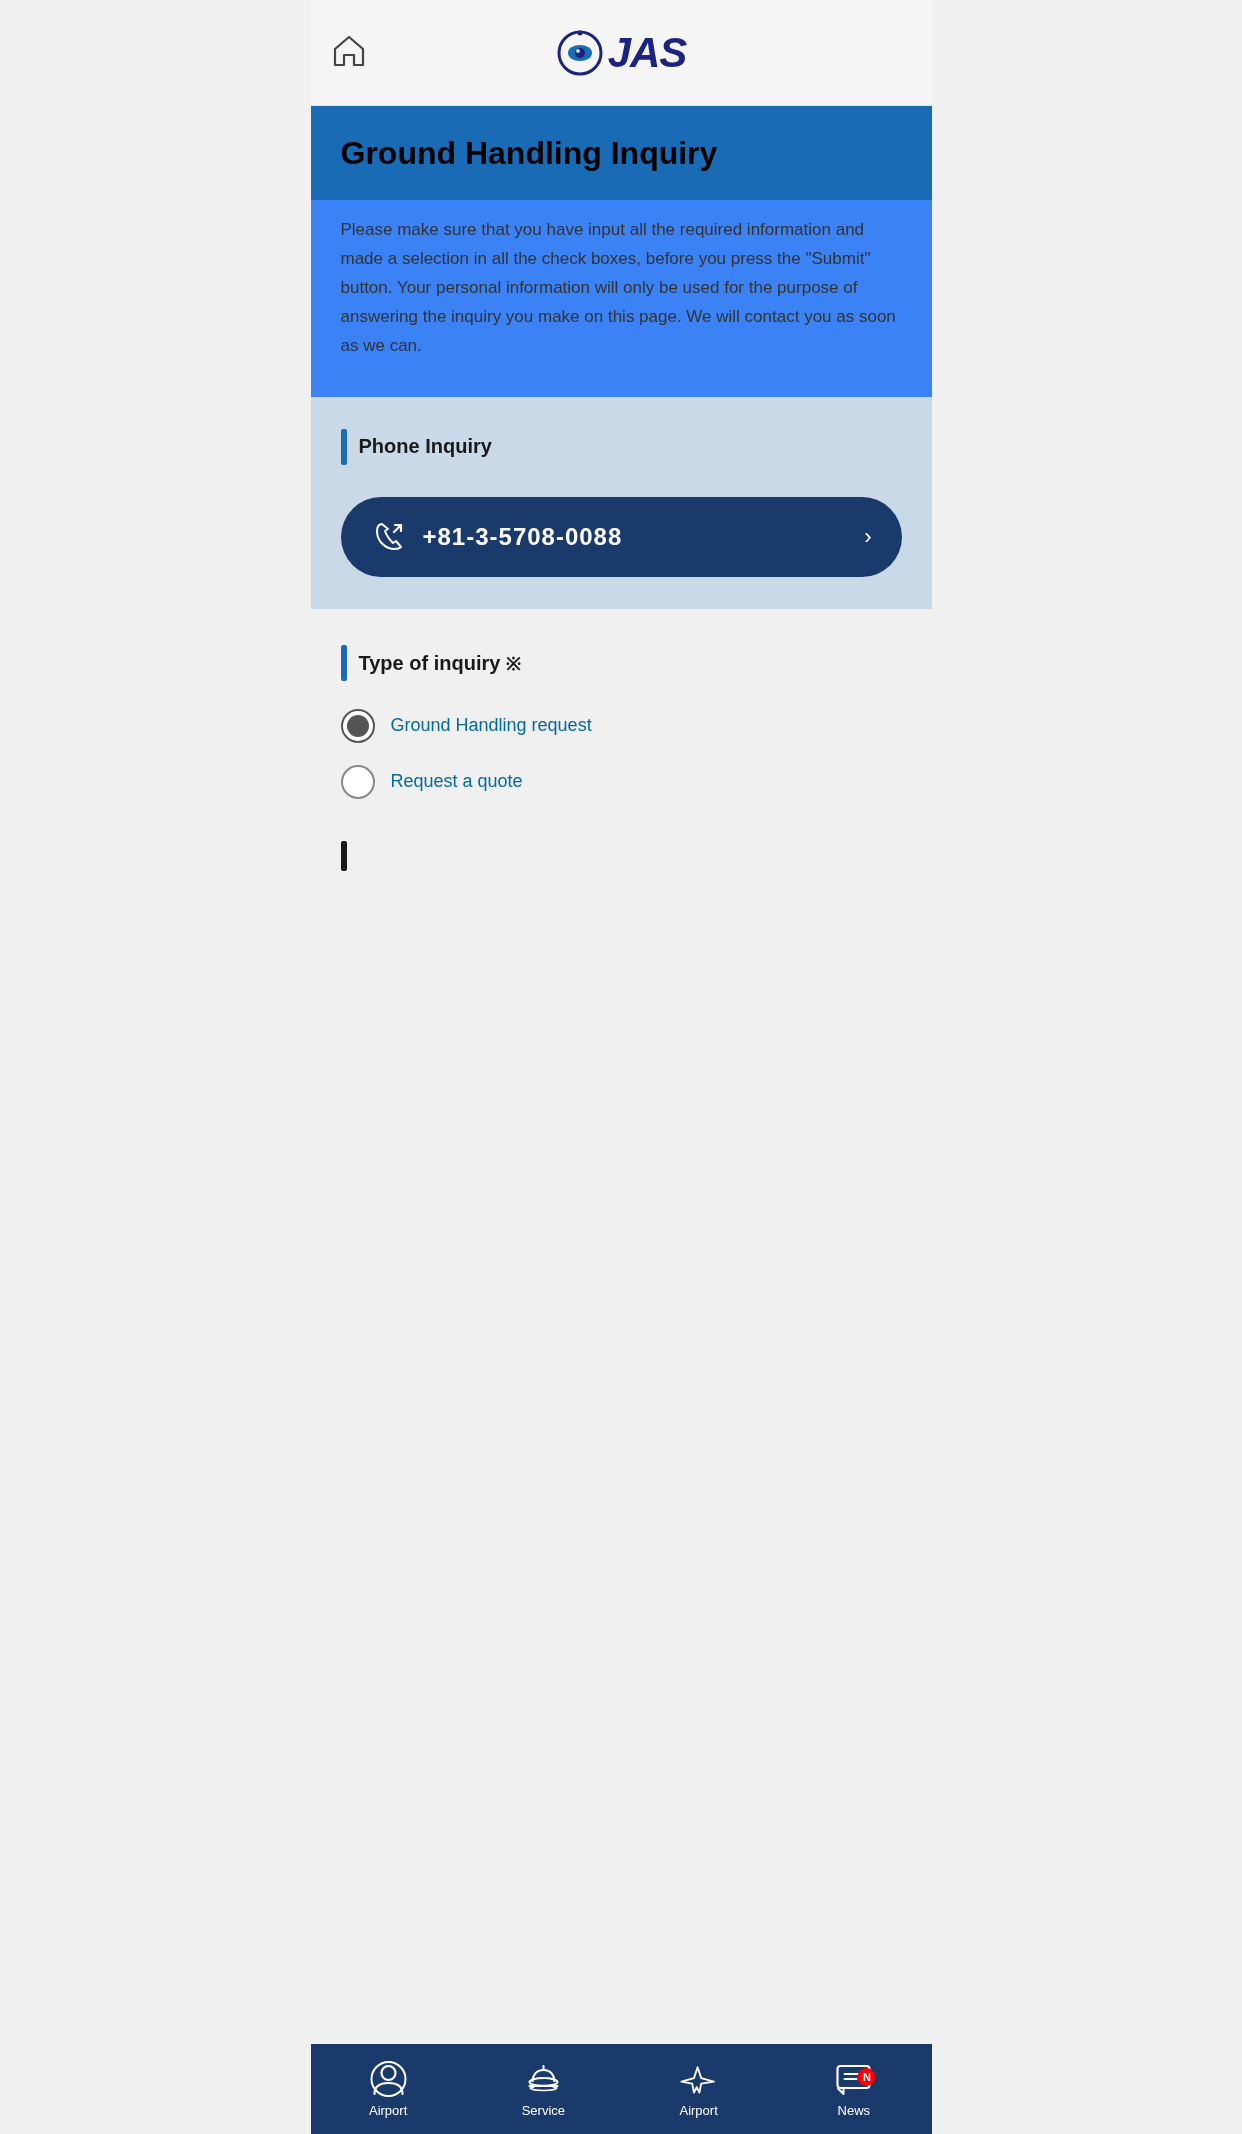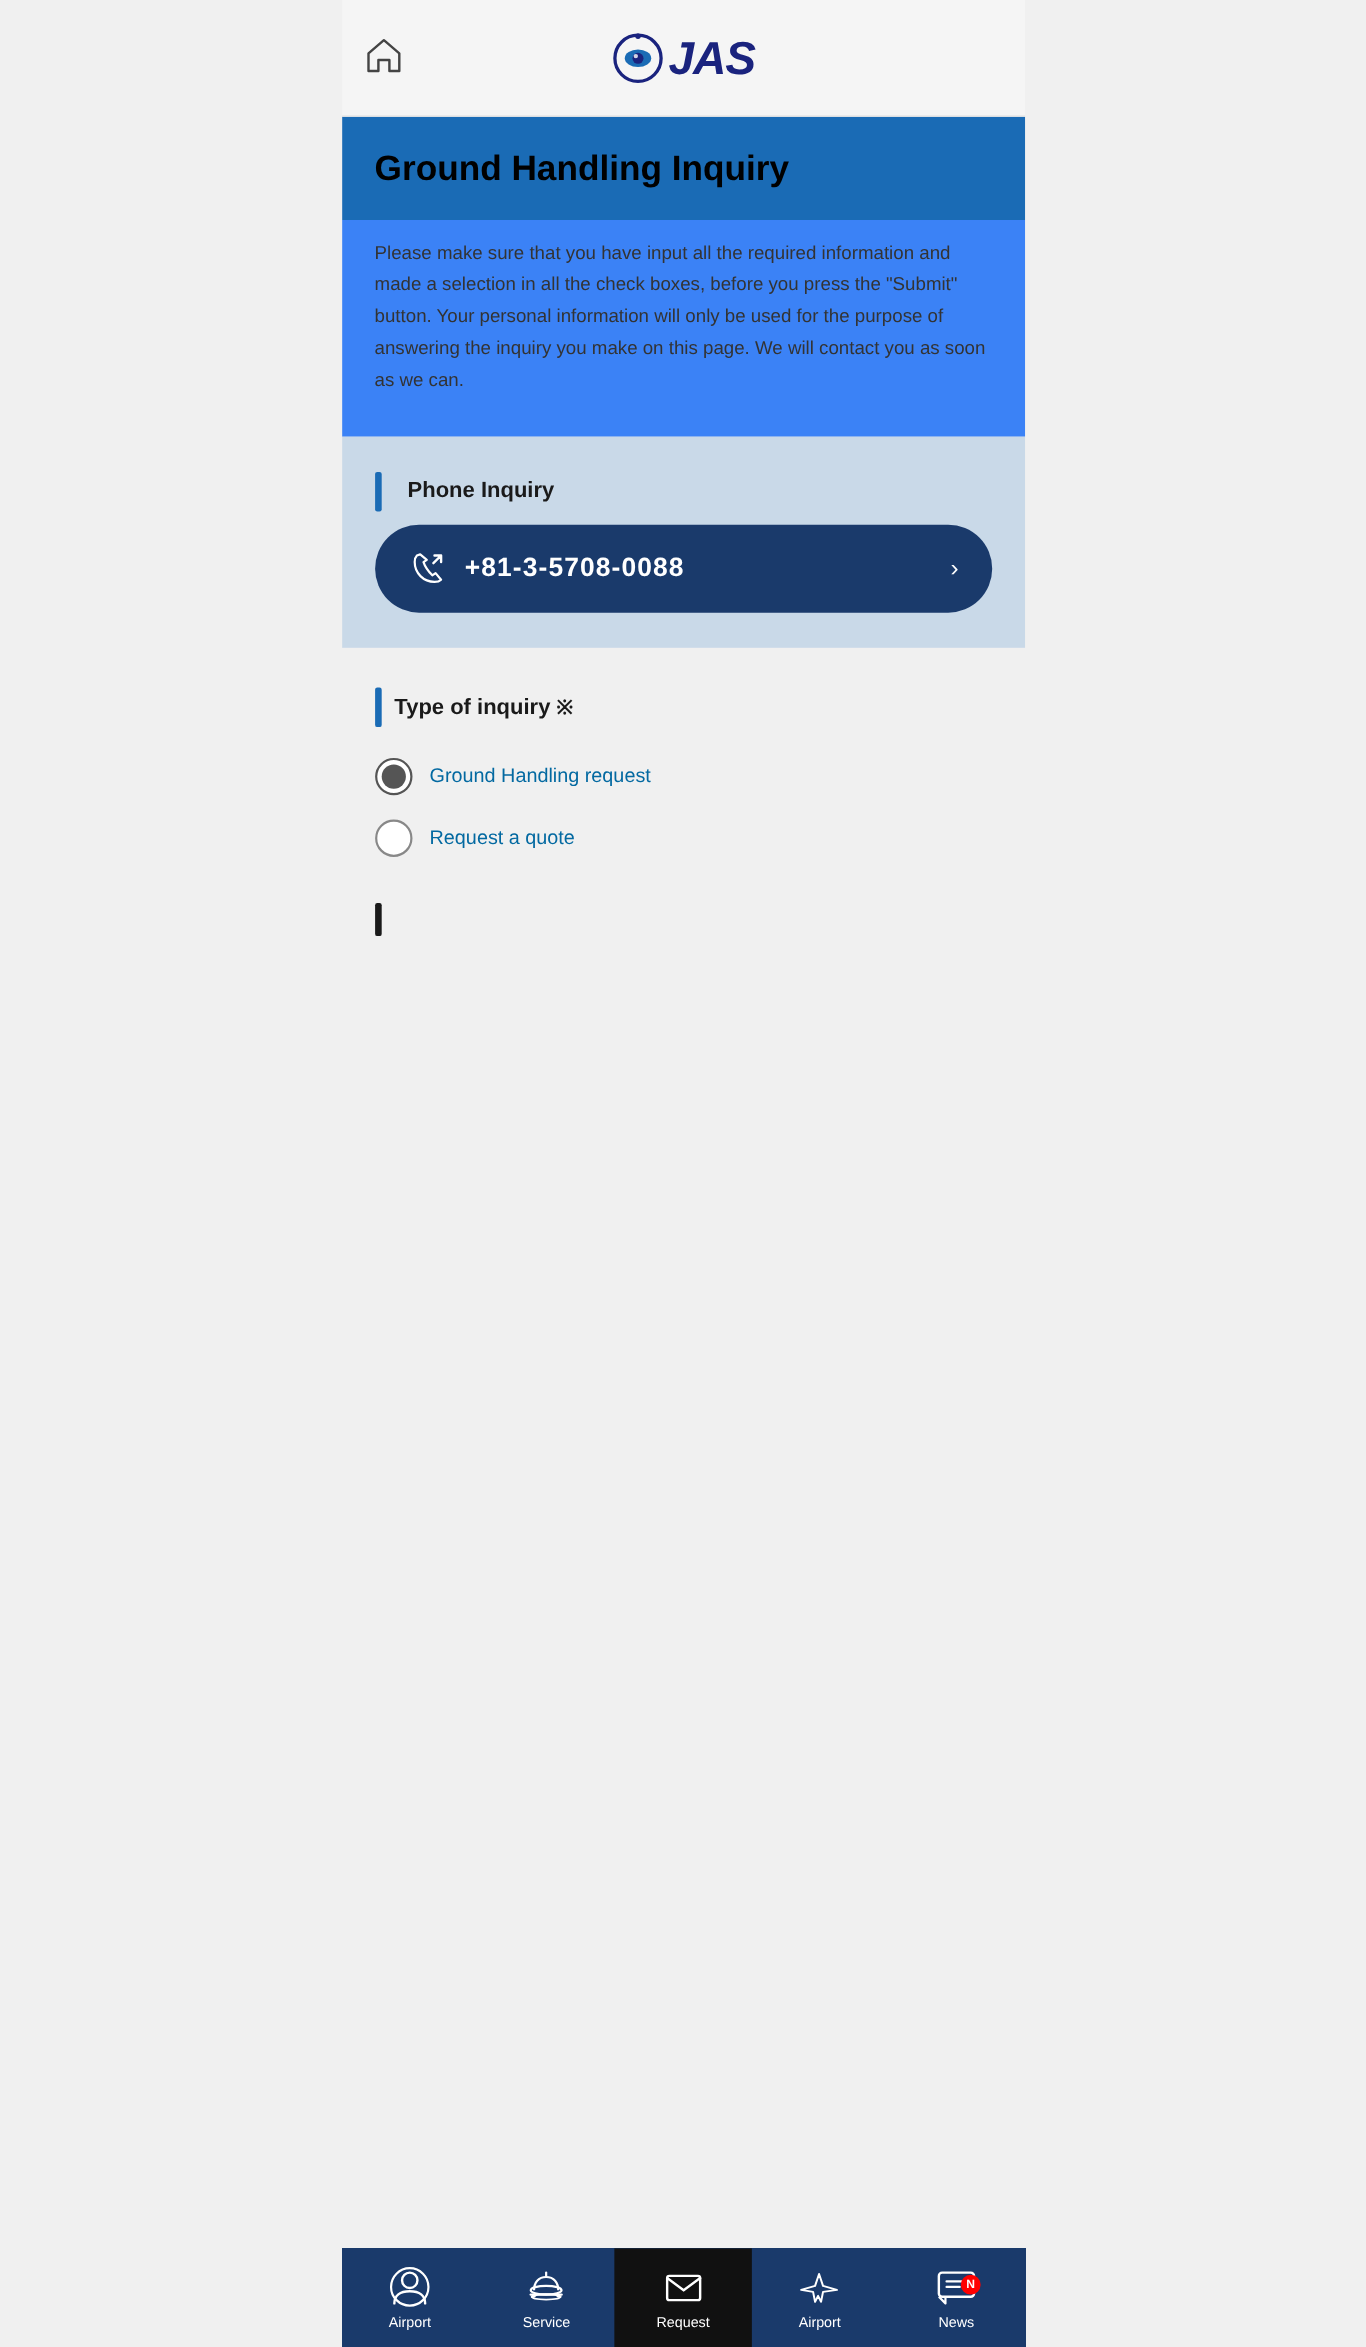--- a/index.html
+++ b/index.html
@@ -83,22 +83,22 @@
 
     
     .phone-section {
       background: #c9d9e8;
       padding: 32px 30px;
     }
 
     .section-heading {
       display: flex;
       align-items: center;
-      gap: 24px;
-      margin-bottom: 12px;
+      gap: 12px;
+      margin-bottom: 32px;
     }
 
     .heading-bar {
       width: 6px;
       height: 36px;
       background: #1a6bb5;
       border-radius: 2px;
       flex-shrink: 0;
     }
 
@@ -383,30 +383,20 @@
         <line x1="19" y1="6" x2="19" y2="10" stroke="white" stroke-width="2" stroke-linecap="round"></line>
 
         <path d="M10 26C10 26 8 28 6 28" stroke="white" stroke-width="2" stroke-linecap="round"></path>
         <path d="M28 26C28 26 30 28 32 28" stroke="white" stroke-width="2" stroke-linecap="round"></path>
         <ellipse cx="19" cy="28" rx="13" ry="2.5" stroke="white" stroke-width="1.5"></ellipse>
       </svg>
     </div>
     <span class="nav-label">Service</span>
   </div>
 
-  <div class="nav-item active">
-    <div class="nav-icon">
-      <svg width="38" height="38" viewBox="0 0 38 38" xmlns="http://www.w3.org/2000/svg">
-
-        <rect x="4" y="9" width="30" height="22" rx="2" stroke="white" stroke-width="2.2"></rect>
-        <path d="M4 11L19 22L34 11" stroke="white" stroke-width="2.2" stroke-linecap="round"></path>
-      </svg>
-    </div>
-    <span class="nav-label">Request</span>
-  </div>
 
   <div class="nav-item">
     <div class="nav-icon">
       <svg width="42" height="38" viewBox="0 0 42 38" xmlns="http://www.w3.org/2000/svg">
 
         <path d="M2 22L16 18L20 6L24 18L38 22L24 24L22 34L19 28L16 34L14 24Z" stroke="white" stroke-width="2" stroke-linejoin="round" fill="none"></path>
       </svg>
     </div>
     <span class="nav-label">Airport</span>
   </div>

